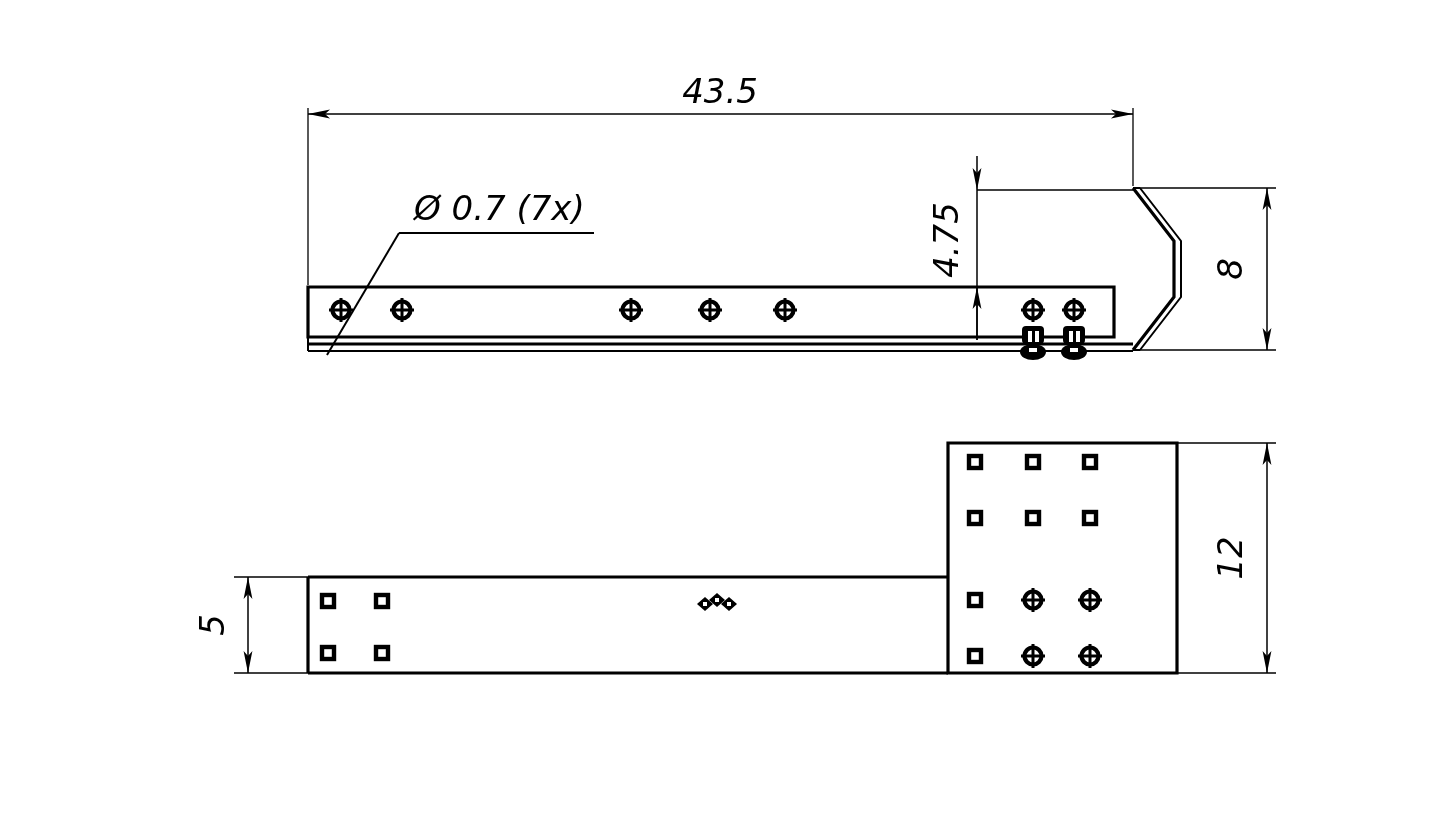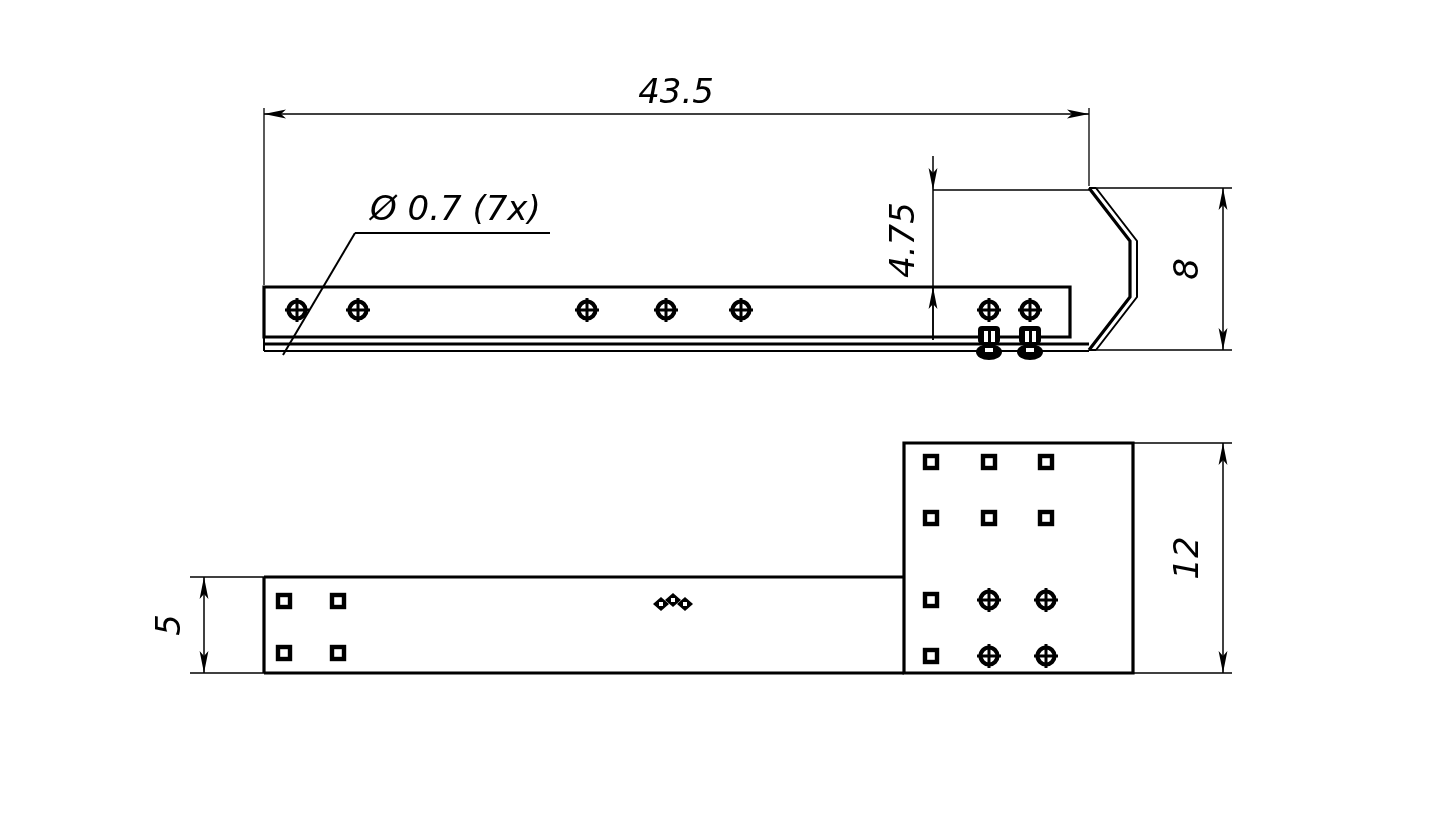--- a/index.html
+++ b/index.html
@@ -7,20 +7,21 @@
     padding: 0;
     background: #ffffff;
   }
   #drawing-root {
     position: relative;
     width: 1291px;
     height: 813px;
     background: #ffffff;
     font-family: "DejaVu Sans", sans-serif;
     overflow: hidden;
+    margin-left: 44px;
   }
   svg#cad {
     display: block;
     width: 1445px;
     height: 813px;
   }
   .dim-text {
     font-family: "DejaVu Sans", sans-serif;
     font-style: italic;
     font-weight: 500;

